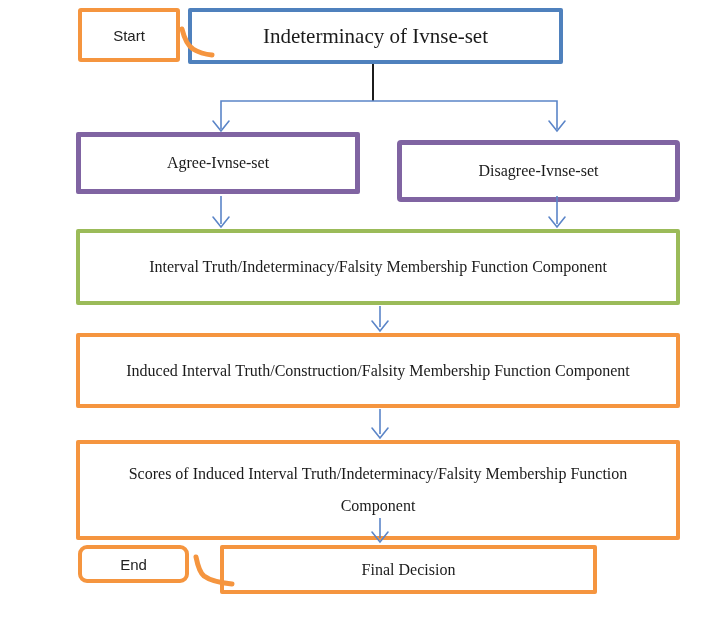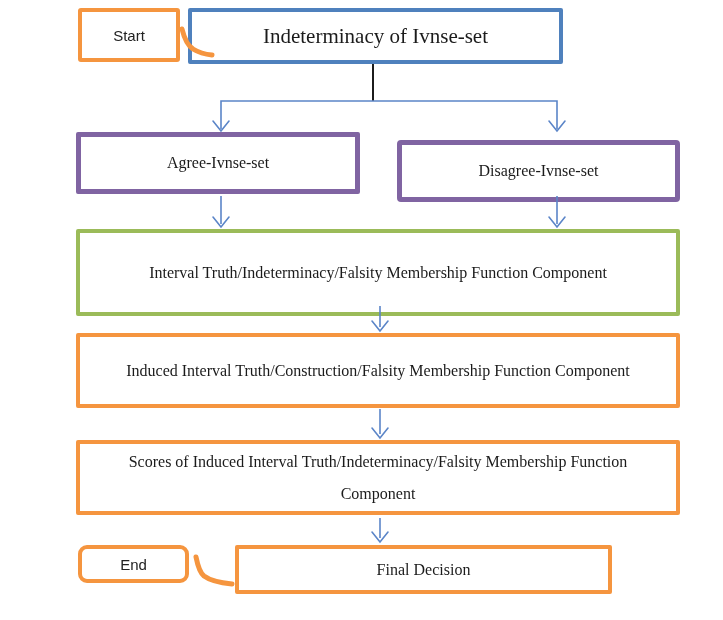--- a/index.html
+++ b/index.html
@@ -57,38 +57,38 @@
     left: 357px; top: 140px; width: 283px; height: 62px;
     border: 5px solid var(--purple-border, #8064A2);
     border-radius: 4px;
   }
   .node-wide {
     left: 36px; width: 604px;
     padding: 0 16px;
     border-radius: 2px;
   }
   .node-interval {
-    top: 229px; height: 87px;
+    top: 229px; height: 76px;
     border: 4px solid var(--green-border, #9BBB59);
   }
   .node-induced {
     top: 333px; height: 75px;
     border: 4px solid var(--orange-border, #F5953F);
   }
   .node-scores {
-    top: 440px; height: 75px;
+    top: 440px; height: 100px;
     border: 4px solid var(--orange-border, #F5953F);
   }
   .node-end {
     left: 38px; top: 545px; width: 111px; height: 38px;
     border: 4px solid var(--orange-border, #F5953F);
     border-radius: 9px;
   }
   .node-final {
-    left: 195px; top: 545px; width: 377px; height: 49px;
+    left: 180px; top: 545px; width: 377px; height: 49px;
     border: 4px solid var(--orange-border, #F5953F);
     border-radius: 2px;
   }
   .connector-layer {
     position: absolute;
     left: 0; top: 0;
     width: 723px;
     height: 620px;
     z-index: 2;
     pointer-events: none;

